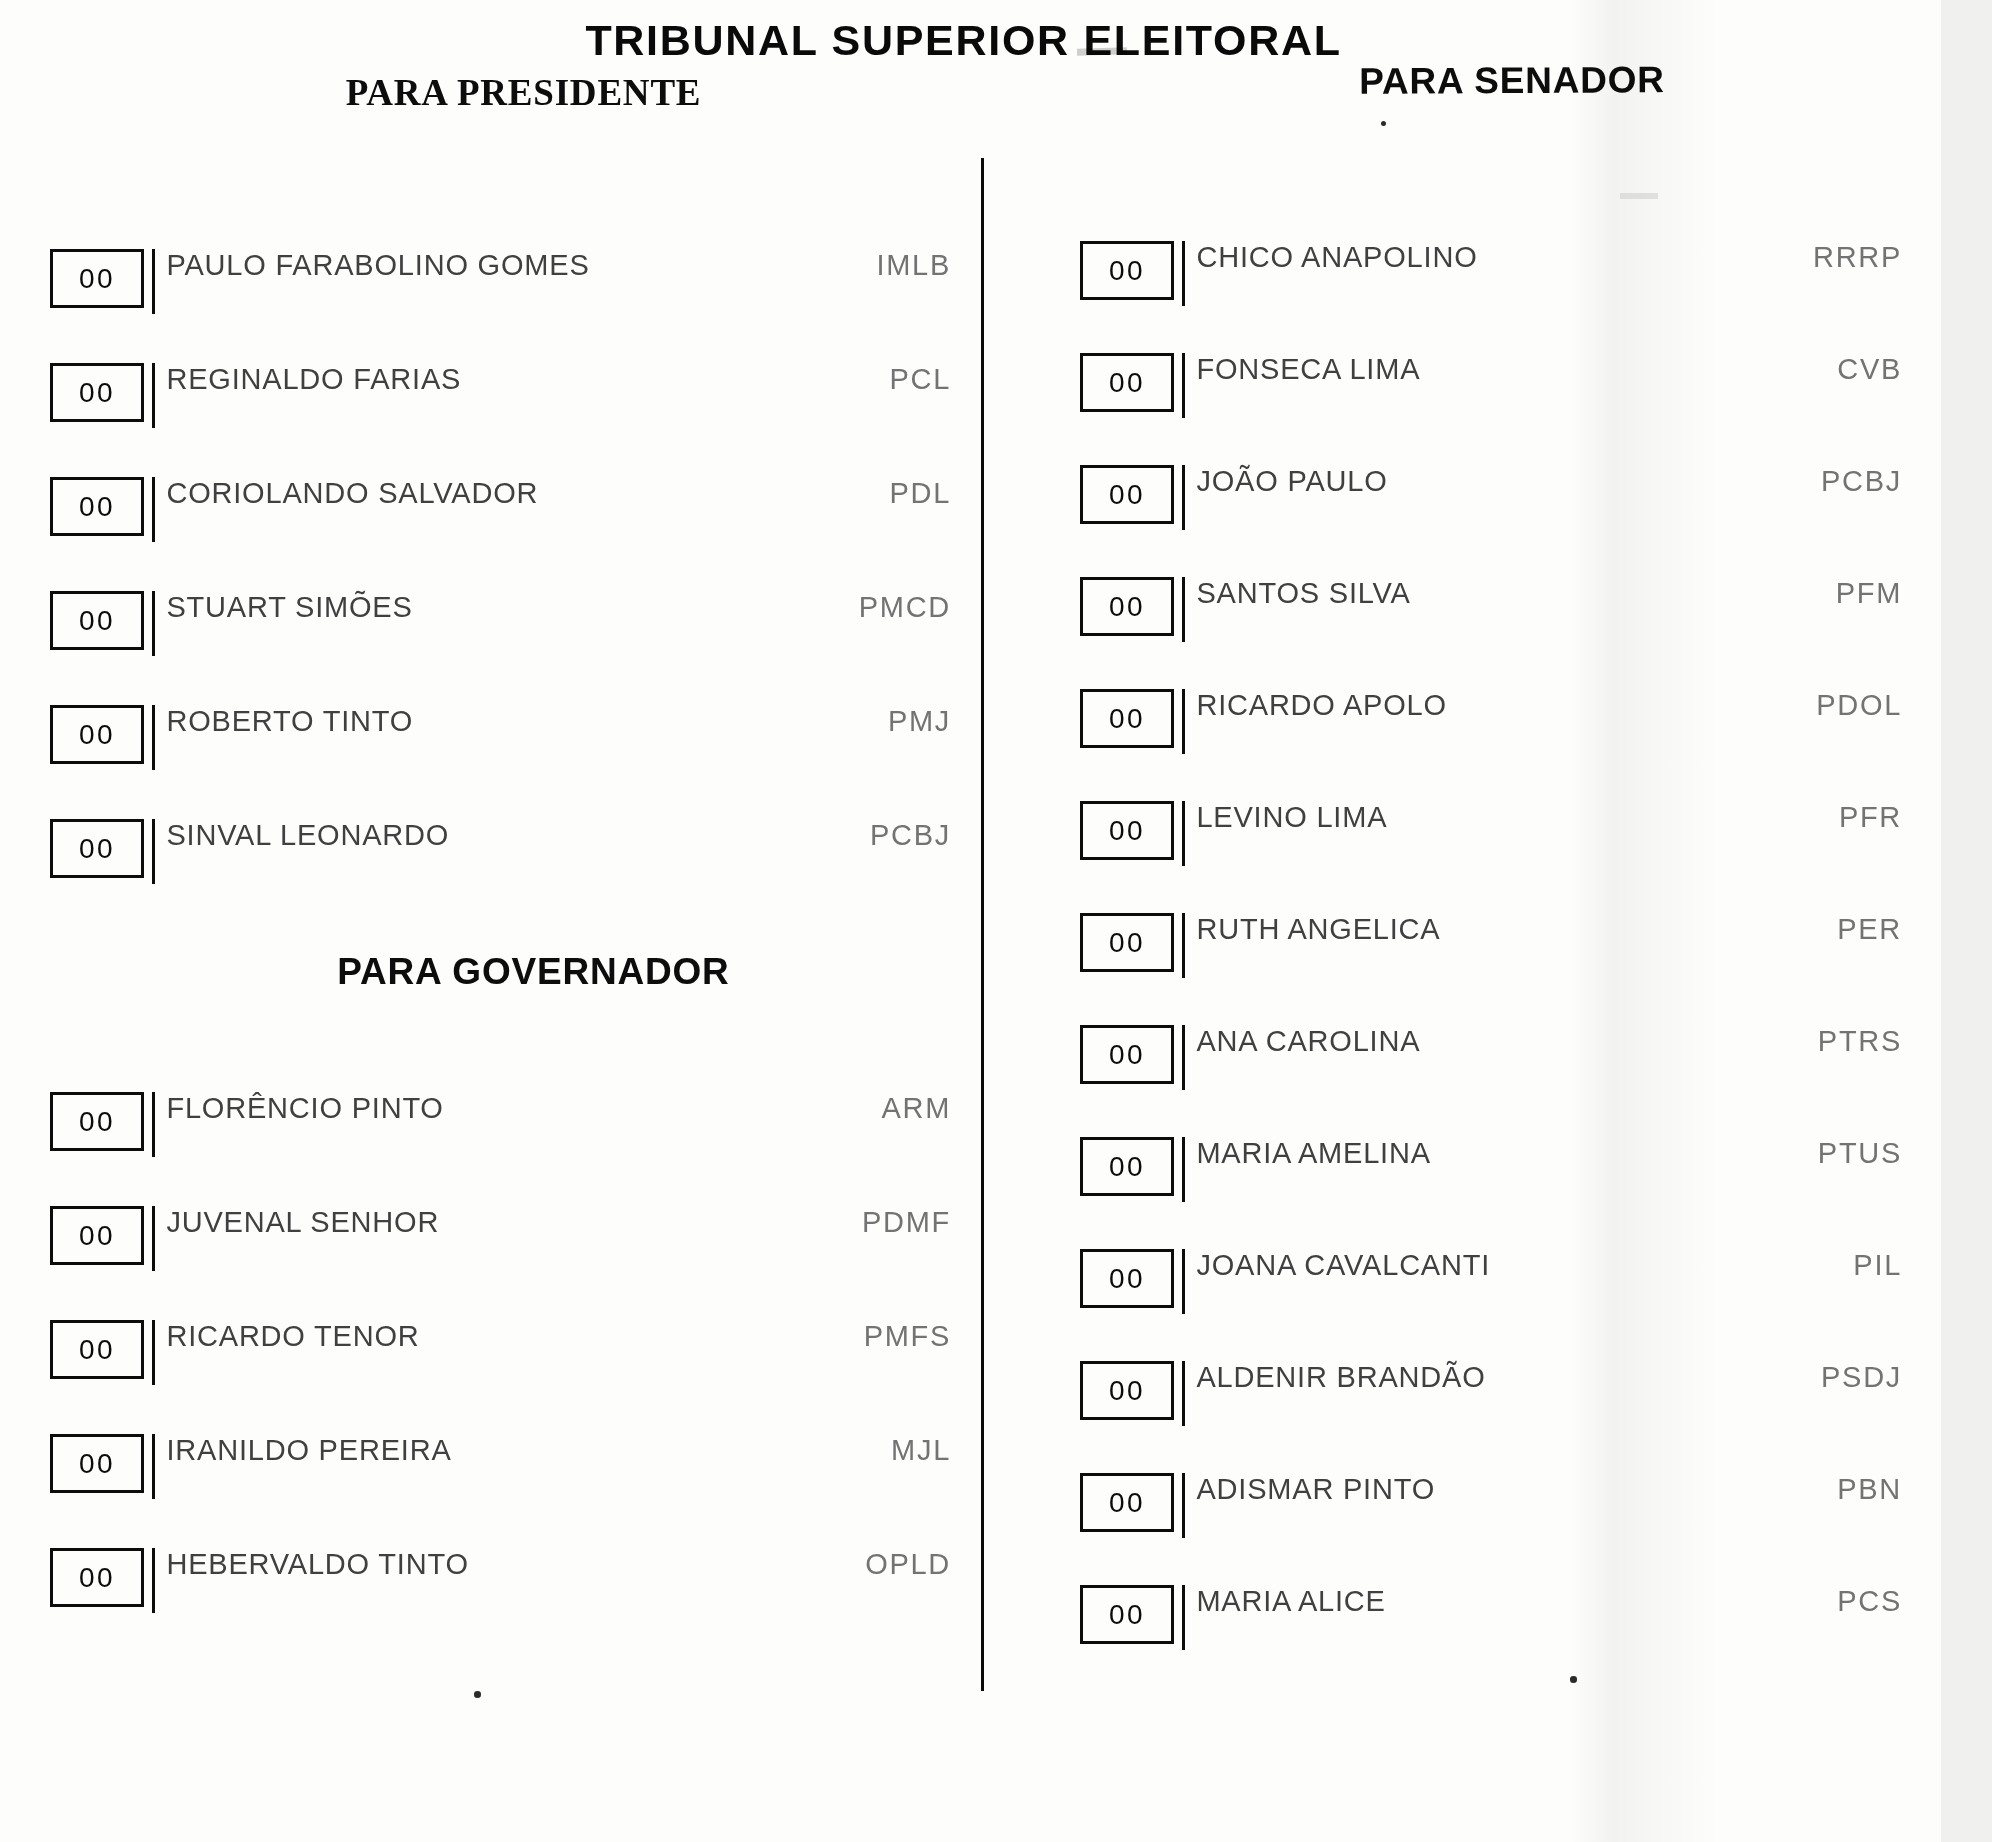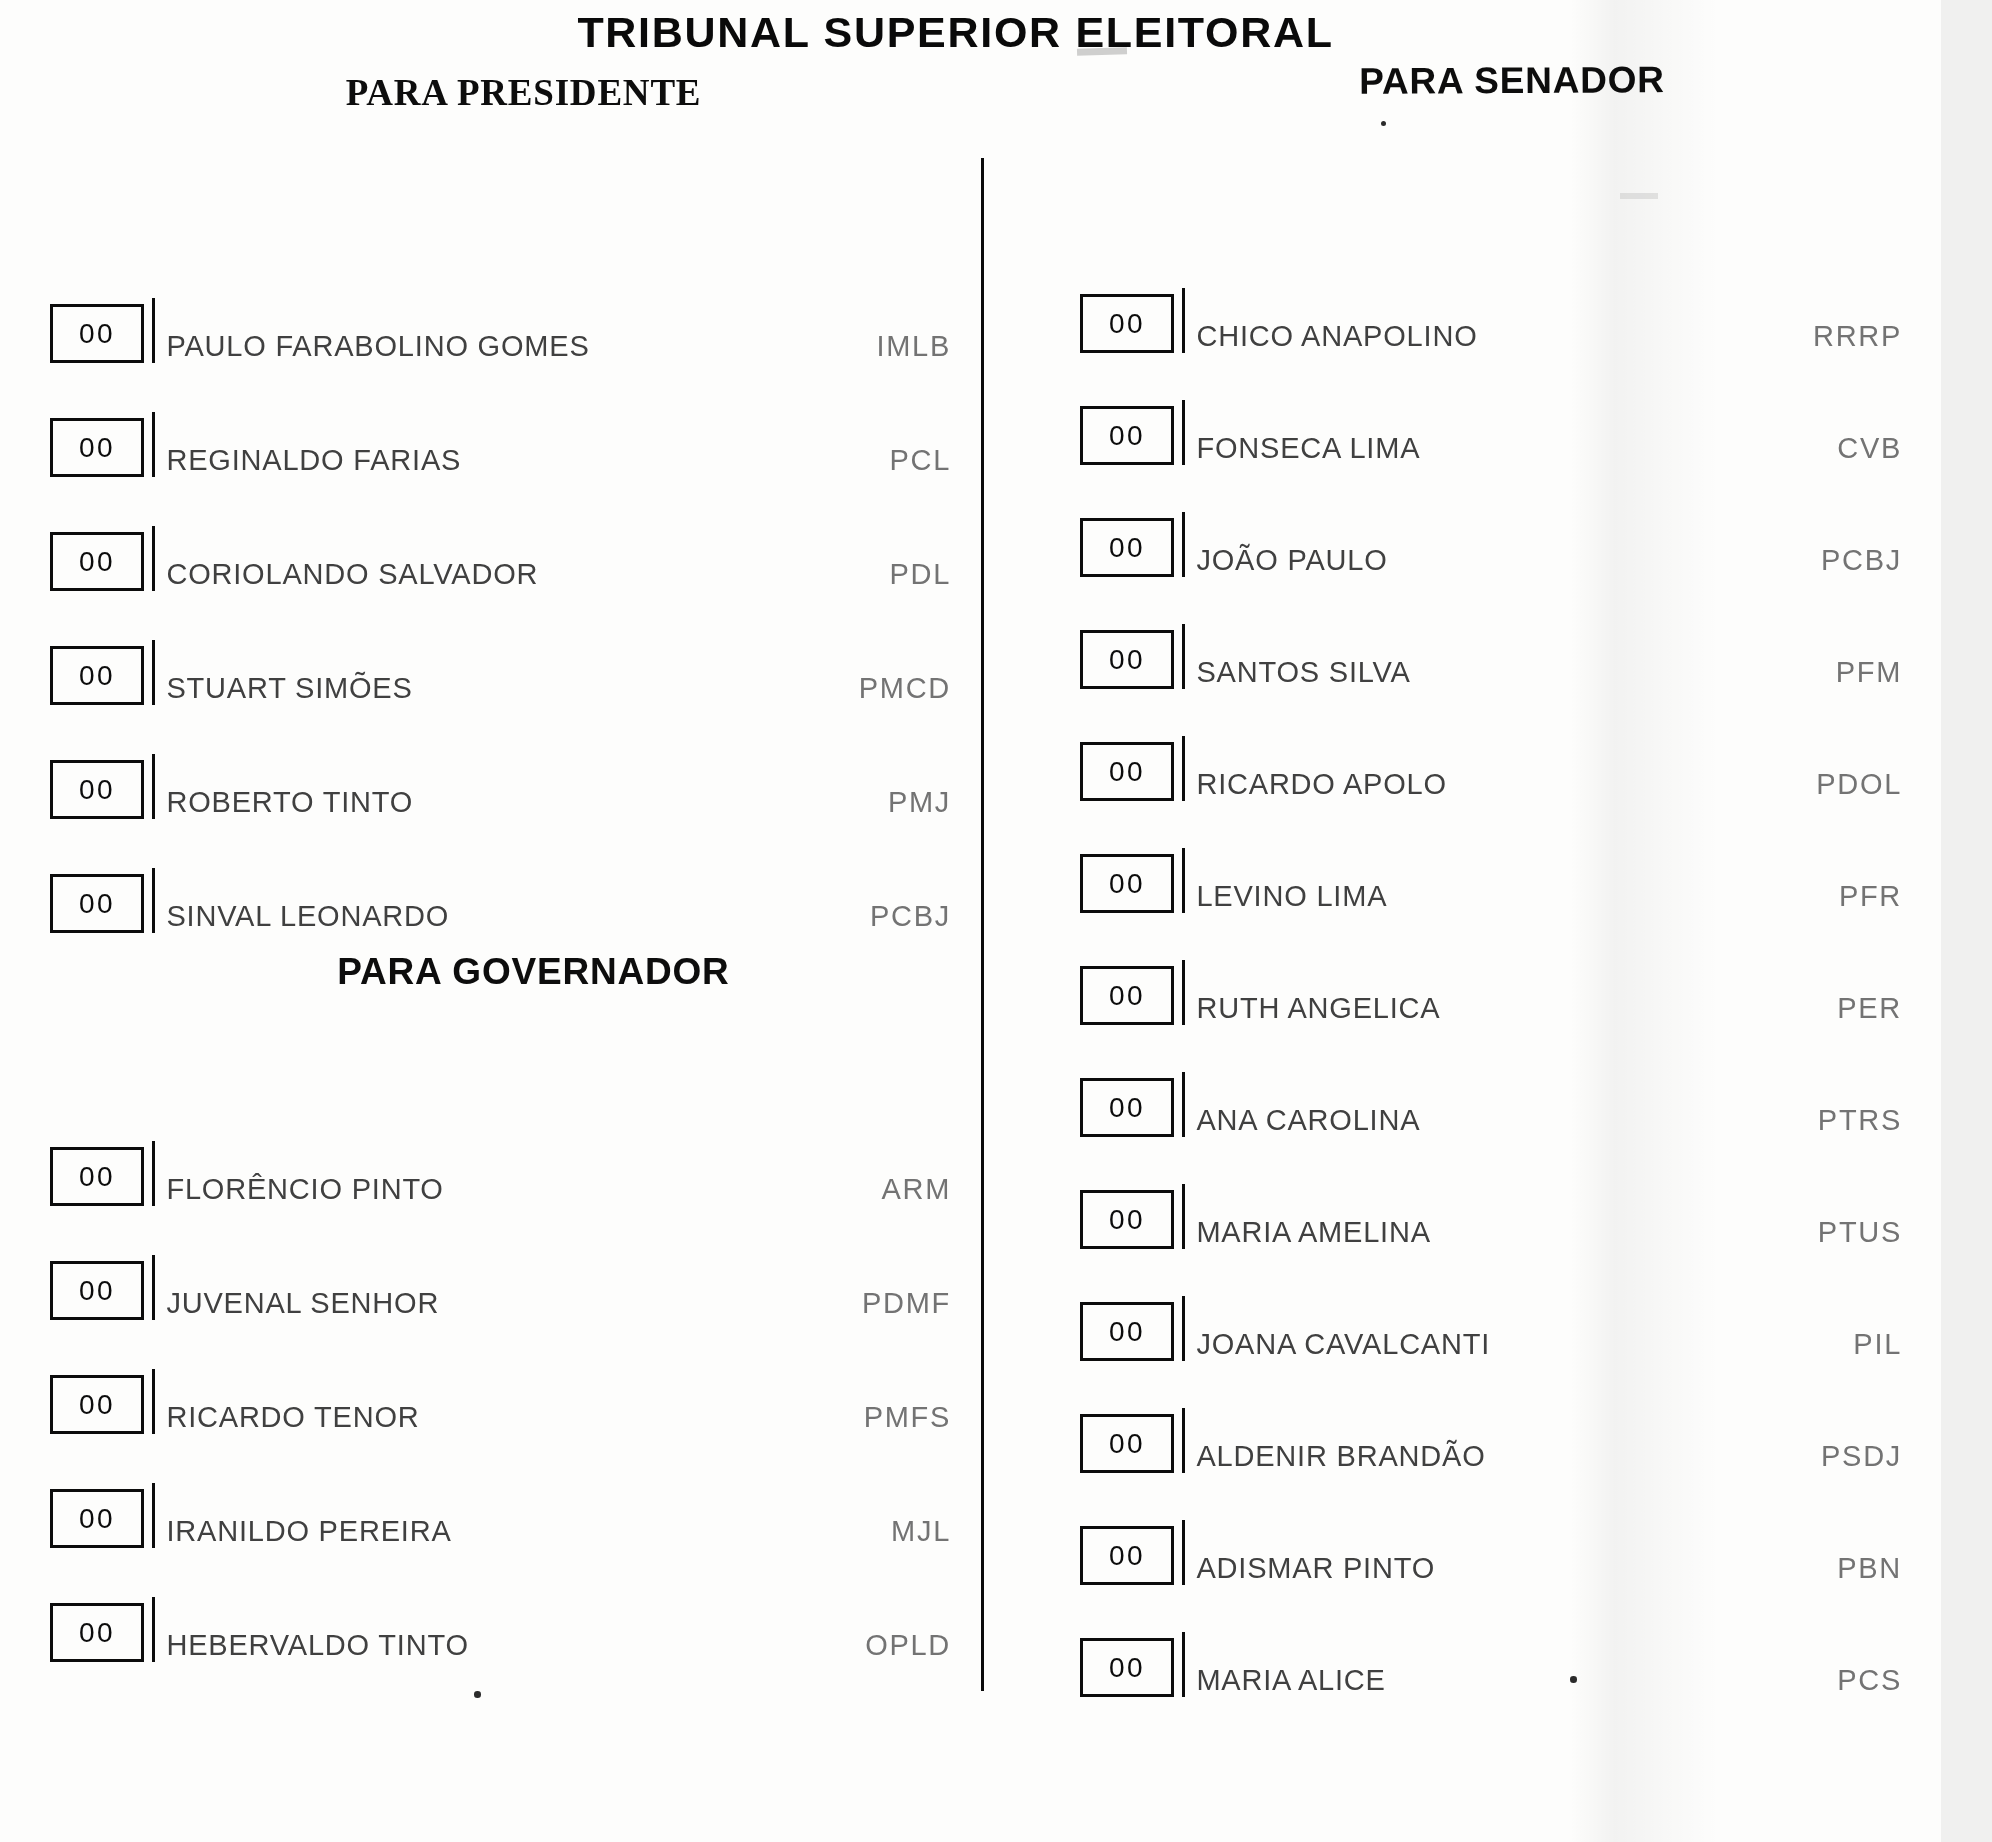--- a/index.html
+++ b/index.html
@@ -10,42 +10,42 @@
     color:#111;
     position:relative;
     overflow:hidden;
   }
   .page{position:absolute;inset:0;}
 
   .title{
     position:absolute;top:8.3px;left:0;width:1911px;
     text-align:center;
     font-size:43px;font-weight:bold;letter-spacing:1.7px;
-    margin:0;color:#0a0a0a;
+    margin:8px;color:#0a0a0a;
   }
   .header{
     position:absolute;margin:0;
     font-size:37px;font-weight:bold;letter-spacing:0.8px;
     color:#0d0d0d;
   }
   .header-president{top:71px;left:0;width:1047px;text-align:center;font-family:Liberation Serif, serif;}
   .header-senator{top:60px;left:1030px;width:964px;text-align:center;transform:rotate(-0.3deg);}
   .header-governor{top:951px;left:0;width:1067px;text-align:center;}
 
   .divider{
     position:absolute;left:981px;top:158px;width:3.3px;height:1533px;
     background:#0a0a0a;
   }
 
   .rows{position:absolute;}
   .president-rows{left:50px;top:249px;width:901px;}
   .governor-rows{left:50px;top:1092px;width:901px;}
   .senator-rows{left:1080px;top:241px;width:822px;}
 
-  .row{display:flex;align-items:flex-end;}
+  .row{display:flex;align-items:flex-start;}
   .president-rows .row,.governor-rows .row{height:114px;}
   .senator-rows .row{height:112px;}
 
   .num-box{
     width:88px;height:53px;
     border:3.3px solid #0c0c0c;
     display:flex;align-items:center;justify-content:center;
     font-size:28px;letter-spacing:2.5px;color:#0c0c0c;
     flex:0 0 auto;
   }

